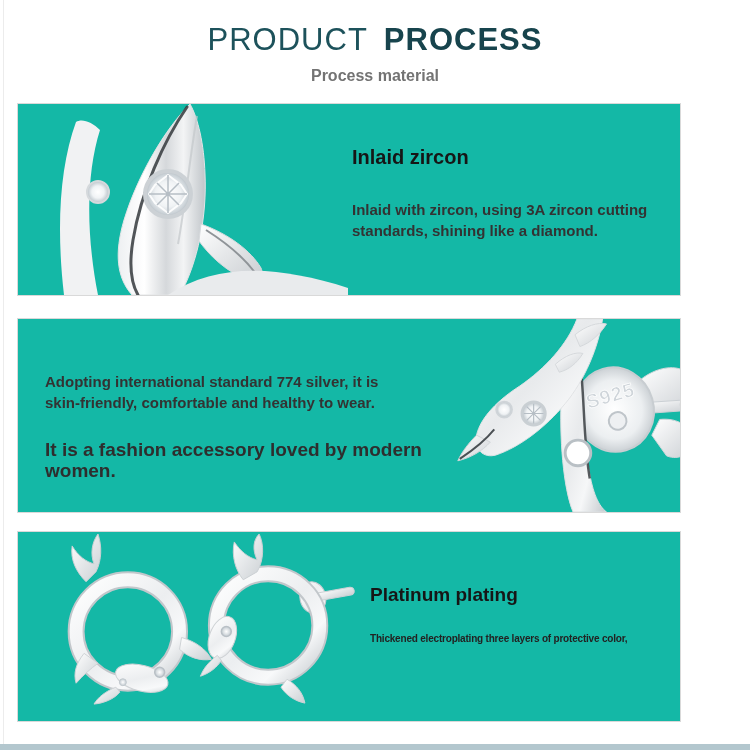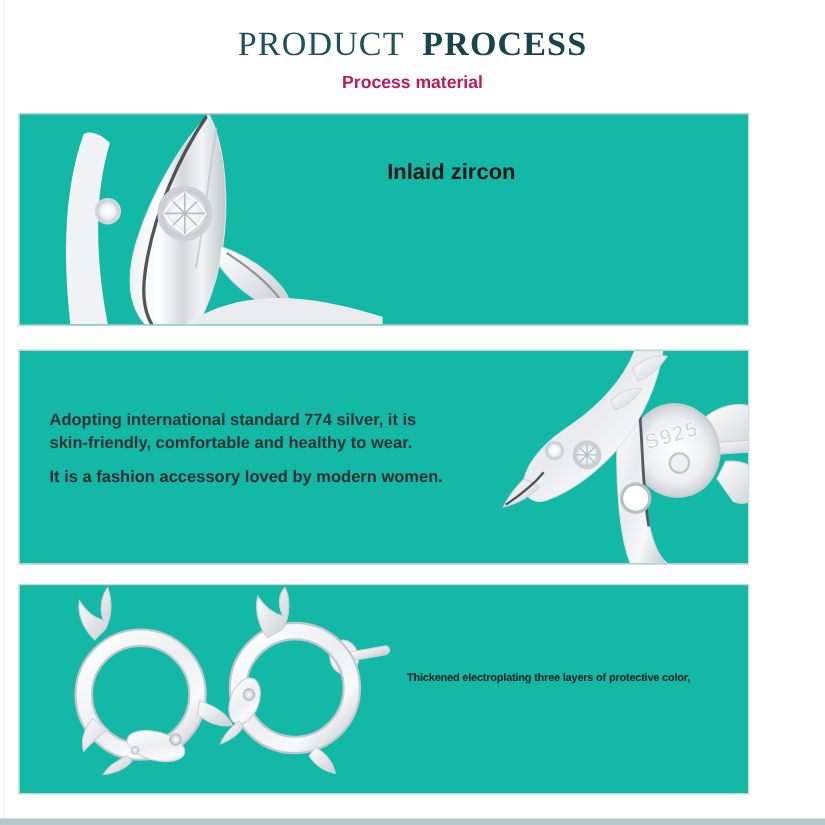--- a/index.html
+++ b/index.html
@@ -14,26 +14,26 @@
     position:absolute; left:3px; top:0; bottom:6px; width:1px;
     background:#ececec;
   }
   .bottom-bar {
     position:absolute; left:0; right:0; bottom:0; height:6px;
     background:#b3c7ce;
   }
   
   .header { text-align:center; padding-top:22px; }
   .header-title {
-    font-family:Liberation Serif, serif;
+    font-family:Liberation Sans, sans-serif;
     font-size:31px; color:#1d525b; letter-spacing:1px;
   }
   .header-title .t-bold { font-weight:bold; margin-left:16px; color:#17444d; }
   .header-sub {
-    margin-top:9px; font-size:16px; font-weight:bold; color:#be185d;
+    margin-top:9px; font-size:16px; font-weight:bold; color:#737373;
   }
   
   .card {
     position:absolute; left:17px; width:664px;
     background:#14b8a6; border:1px solid #d9d9d9;
     box-sizing:border-box; display:flex; overflow:hidden;
   }
   #card1 { top:103px; height:193px; }
   #card2 { top:318px; height:195px; }
   #card3 { top:531px; height:191px; }
@@ -41,21 +41,21 @@
   .img-wrap svg { display:block; }
   .iw1 { width:332px; }
   .iw2 { width:300px; margin-left:auto; }
   .iw3 { width:348px; }
   .sec-title { font-size:20px; font-weight:bold; color:#161616; }
   .sec-body  { font-size:15px; font-weight:bold; color:#333333; line-height:21px; }
   .txt1 { padding:42px 10px 0 2px; }
   .txt1 .sec-body { margin-top:30px; width:340px; }
   .txt2 { padding:28px 0 0 27px; box-sizing:border-box; }
   .txt2 .sec-body { margin-top:24px; width:358px; }
-  .txt2 .sec-body2 { margin-top:10px; width:380px; font-size:15px; font-weight:bold; color:#2e2e2e; }
+  .txt2 .sec-body2 { margin-top:26px; width:380px; font-size:19px; font-weight:bold; color:#2e2e2e; }
   .txt3 { padding:52px 0 0 4px; }
   .txt3 .sec-title { font-size:19px; }
   .txt3 .sec-body-small {
     margin-top:27px; font-size:10px; font-weight:bold; color:#222222;
     letter-spacing:-0.2px; white-space:nowrap;
   }
   .txt3 .sec-body-big {
     margin-top:12px; font-size:15.5px; font-weight:bold; color:#121212;
     letter-spacing:-0.3px; white-space:nowrap;
   }
@@ -102,20 +102,21 @@
       <path d="M183,120 C211,130 233,147 243,164 C247,173 241,179 231,176 C209,169 191,151 181,137 Z" fill="url(#a_fin)" stroke="#d7dadd"></path>
       <path d="M188,126 C210,140 228,156 238,170" fill="none" stroke="#8f9498" stroke-width="2"></path>
       <path d="M150,191 C200,158 260,162 330,184 L330,191 Z" fill="#e9ebed"></path>
       <circle cx="150" cy="90" r="23" fill="url(#a_zir)" stroke="#ccd1d5" stroke-width="4"></circle>
       <path d="M150,71 L163,81 L169,90 L163,99 L150,109 L137,99 L131,90 L137,81 Z" fill="none" stroke="#ffffff" stroke-width="2" opacity="0.9"></path>
       <path d="M150,71 L150,109 M131,90 L169,90 M139,79 L161,101 M161,79 L139,101" stroke="#b6bec5" stroke-width="1.5"></path>
     </svg>
   </div>
   <div class="txt1">
     <div class="sec-title">Inlaid zircon</div>
+    <div class="sec-body">Inlaid with zircon, using 3A zircon cutting standards, shining like a diamond.</div>
   </div>
 </div>
 
 <div class="card" id="card2">
   <div class="txt2">
     <div class="sec-body">Adopting international standard 774 silver, it is skin-friendly, comfortable and healthy to wear.</div>
     <div class="sec-body sec-body2">It is a fashion accessory loved by modern women.</div>
   </div>
   <div class="img-wrap iw2">
     <svg viewBox="0 0 300 196" width="300" height="193">
@@ -209,17 +210,18 @@
         <circle cx="243" cy="94" r="52" fill="none" stroke="url(#c_ring)" stroke-width="13"></circle>
         <path d="M218,48 C210,38 206,24 209,10 C215,19 223,26 232,28 C227,18 228,8 234,2 C239,12 239,28 232,40 Z" fill="url(#c_fin)" stroke="#cbd0d3"></path>
         <ellipse cx="197" cy="106" rx="13" ry="22" transform="rotate(20 197 106)" fill="url(#c_ring)" stroke="#ced2d5"></ellipse>
         <path d="M192,124 C184,130 178,137 175,145 C184,142 192,136 196,129 Z" fill="url(#c_fin)" stroke="#cfd3d6"></path>
         <circle cx="201" cy="100" r="5" fill="url(#c_zir)" stroke="#b9c0c6" stroke-width="1.5"></circle>
         <path d="M262,148 C272,154 278,162 280,172 C270,170 261,164 256,156 Z" fill="url(#c_fin)" stroke="#cfd3d6"></path>
       </g>
     </svg>
   </div>
   <div class="txt3">
+    <div class="sec-title">Platinum plating</div>
     <div class="sec-body-small">Thickened electroplating three layers of protective color,</div>
   </div>
 </div>
 
 <div class="bottom-bar"></div>
 
 </body></html>

